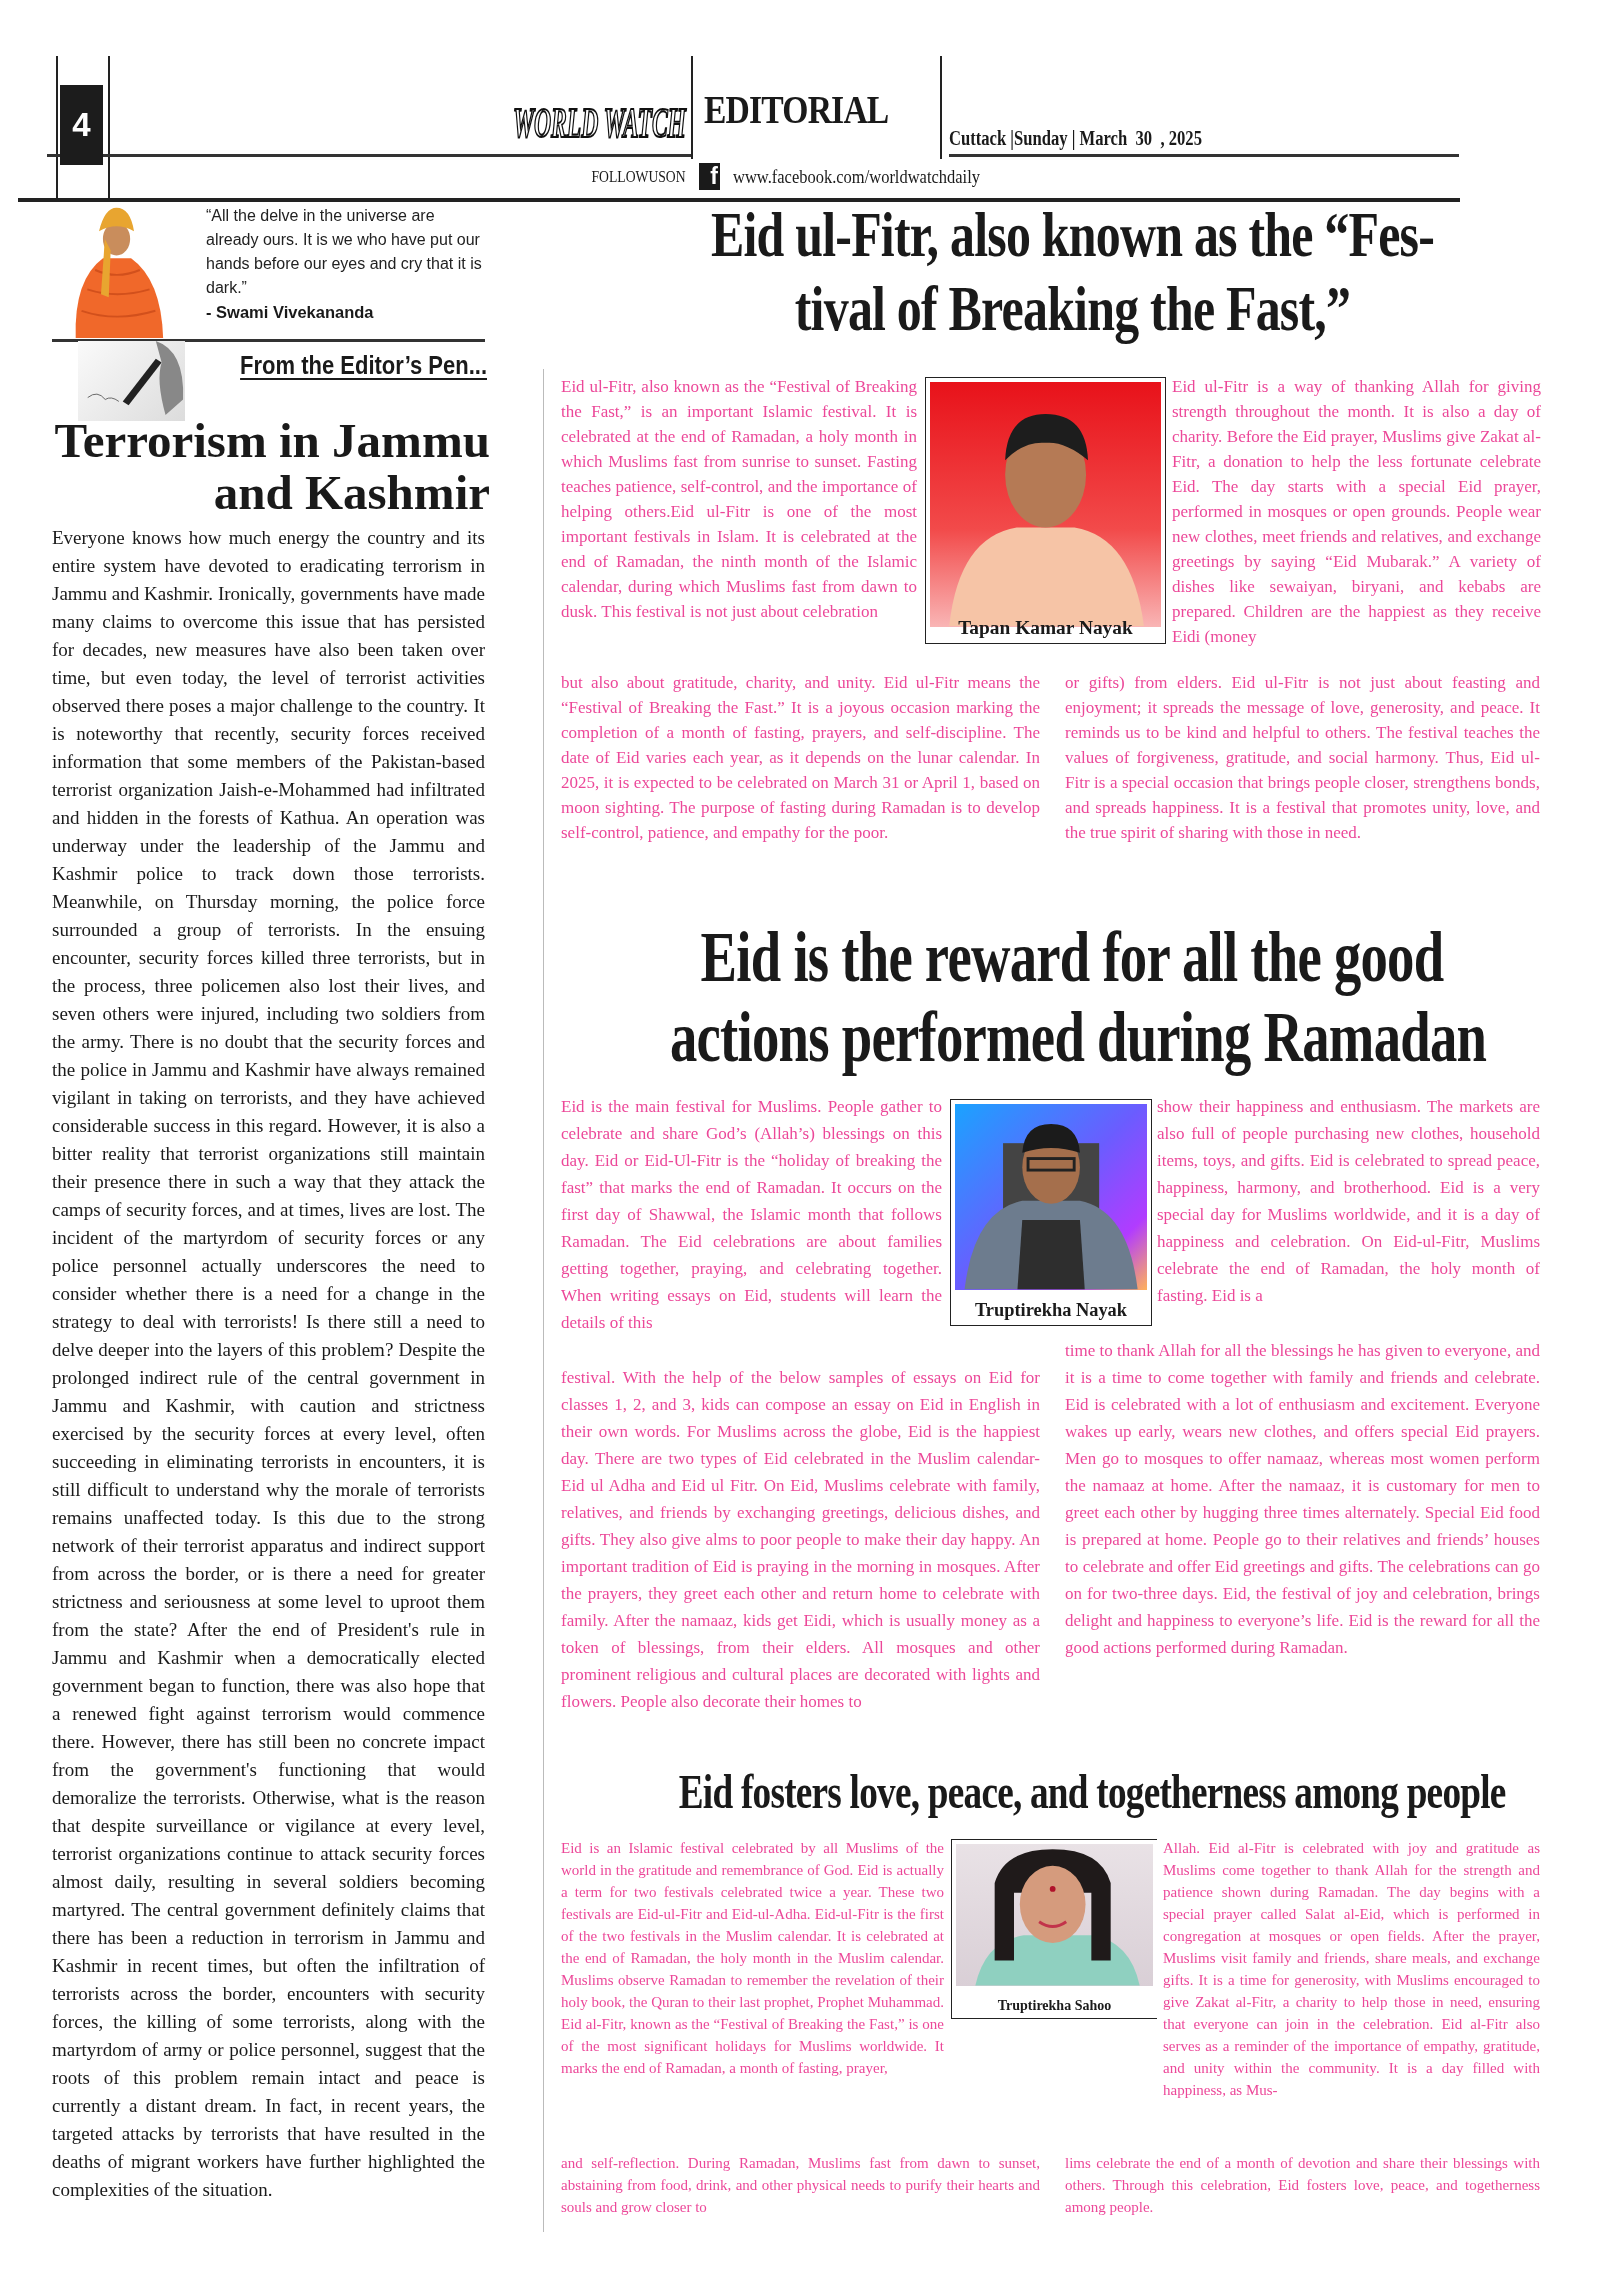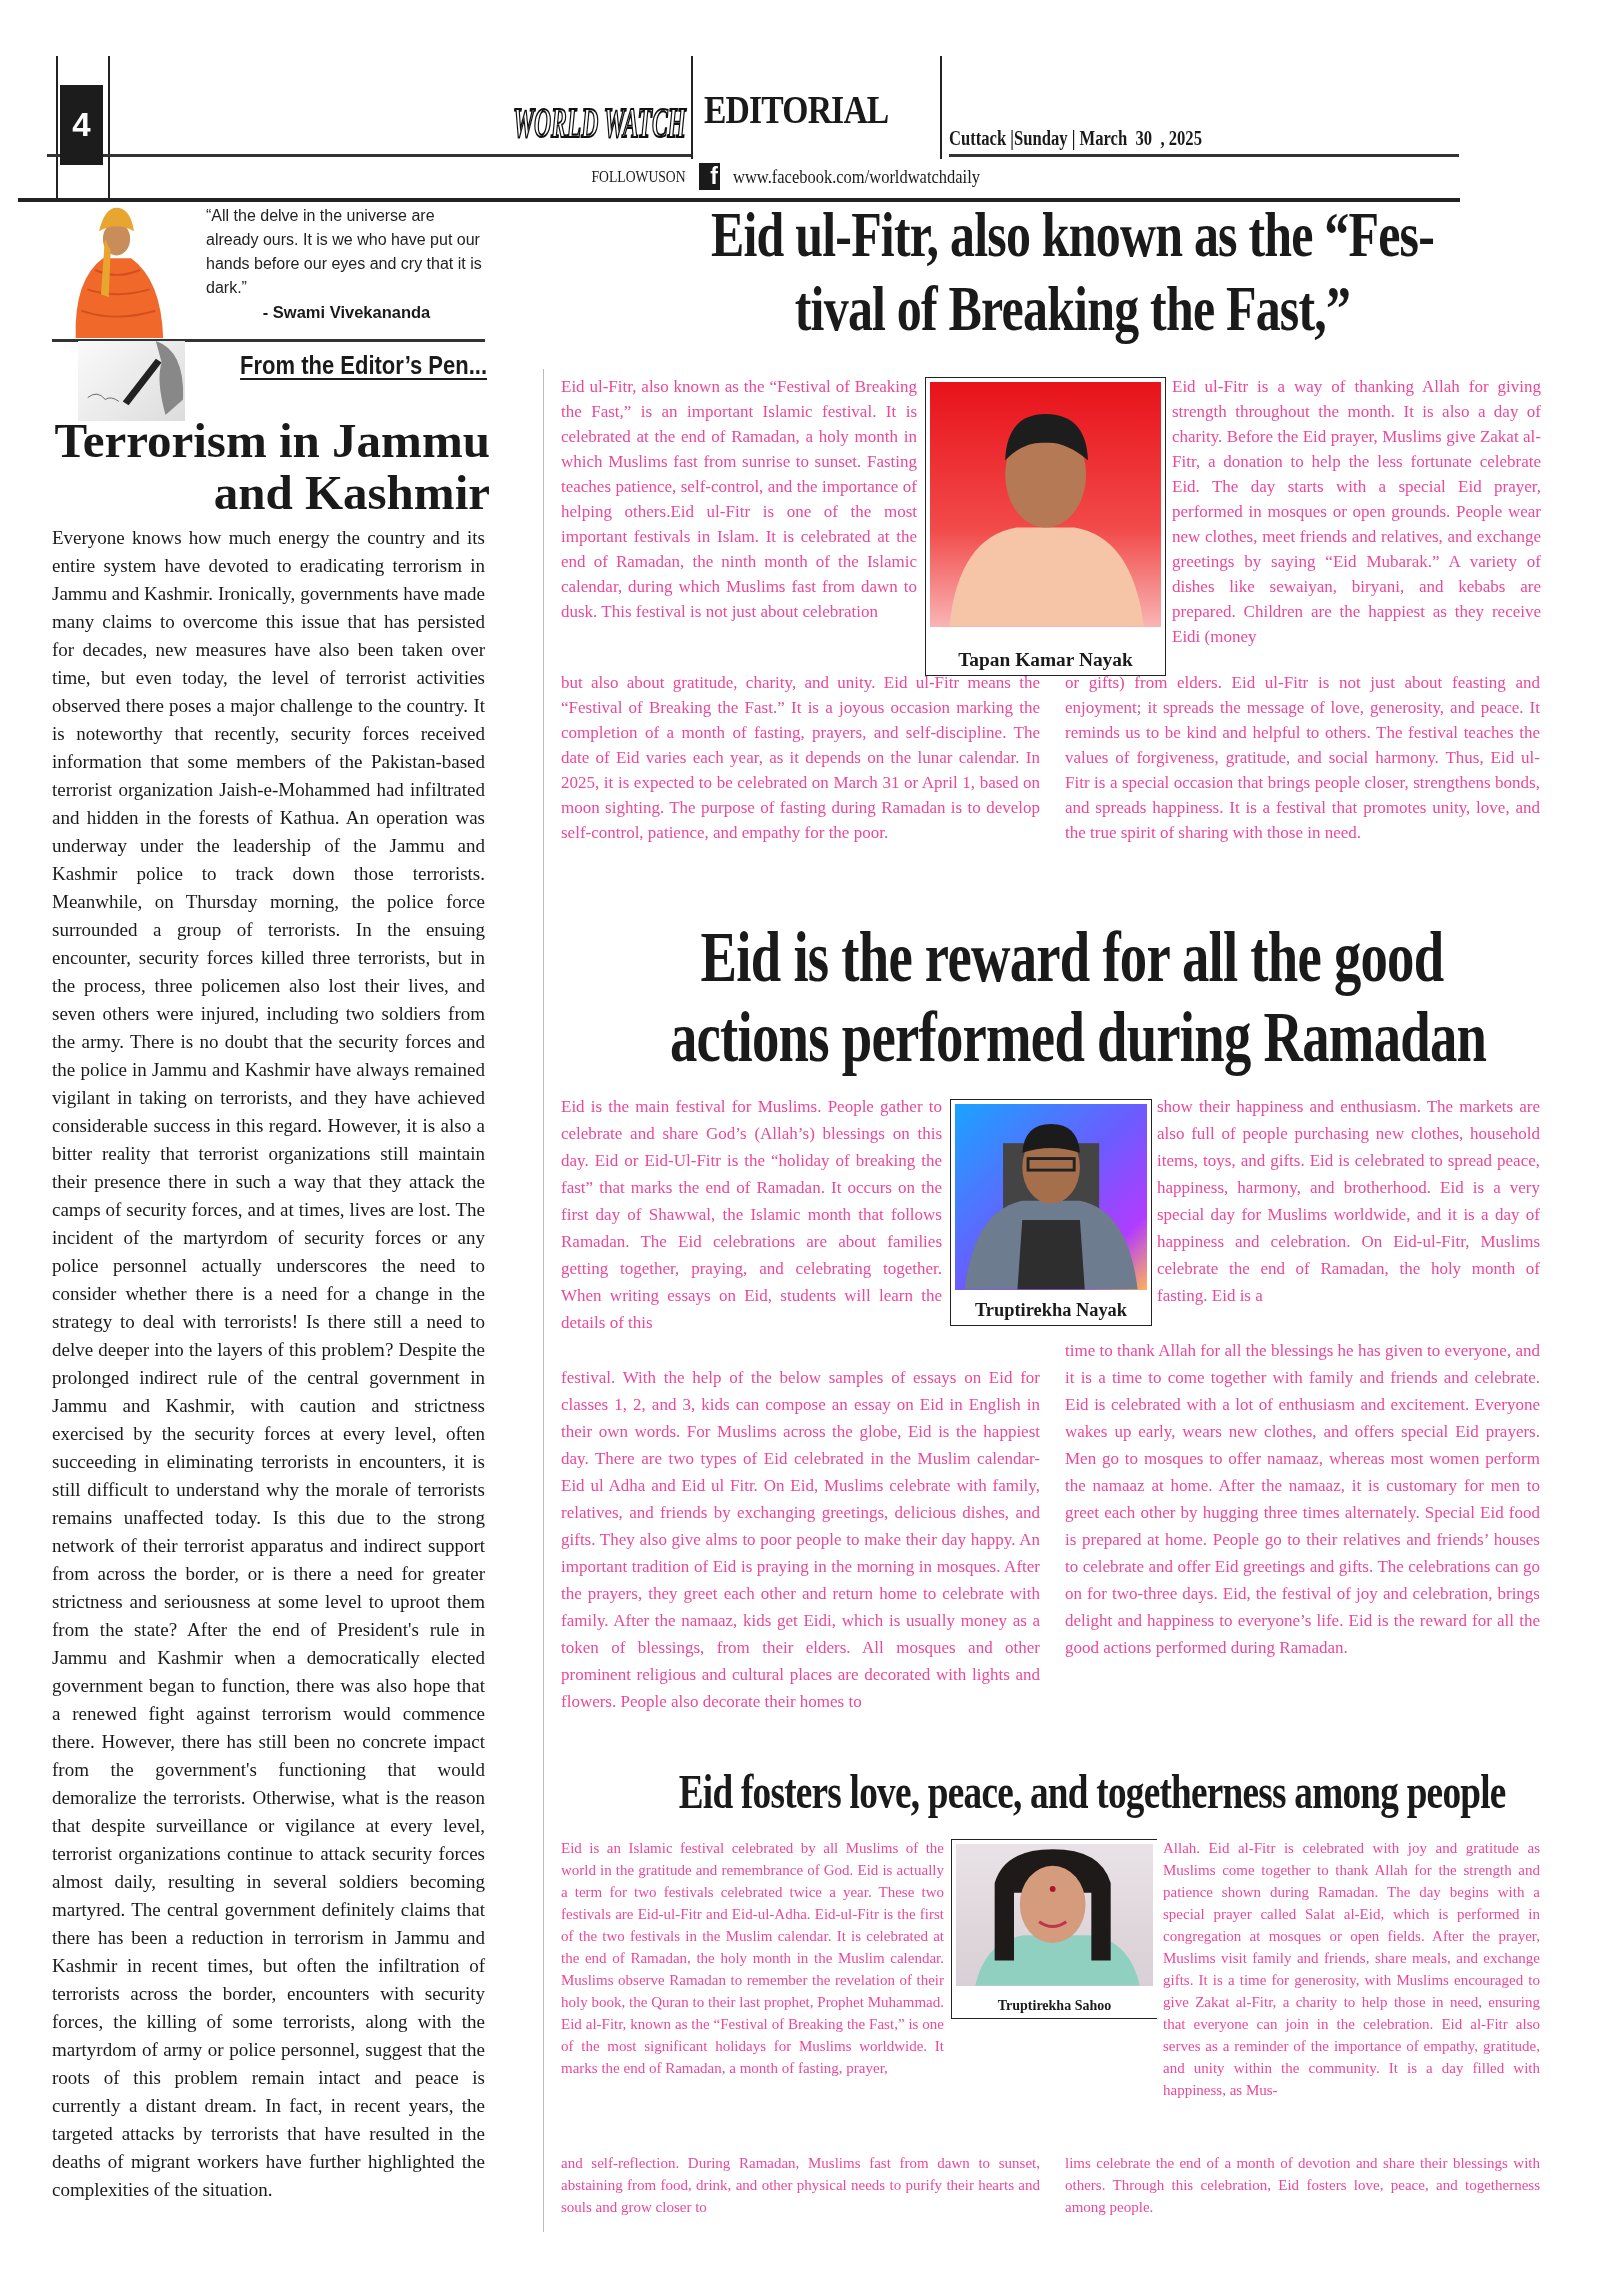--- a/index.html
+++ b/index.html
@@ -21,21 +21,21 @@
   #follow { left:565px; top:163px; display:flex; align-items:center; gap:13px; font-family:"Liberation Serif",serif;
     font-size:17.5px; }
   #follow .lbl { transform:scaleX(0.78); transform-origin:right center; display:inline-block; }
   #follow .url { transform:scaleX(0.85); transform-origin:left center; display:inline-block; font-size:19.4px; }
   .fb { width:21.3px; height:27px; background:#1a1a1a; color:#fff; font-weight:bold; font-family:"Liberation Sans",sans-serif;
     font-size:23px; display:flex; align-items:flex-end; justify-content:flex-end; padding-right:1.9px; box-sizing:border-box; }
 
   
   #swami { left:66px; top:202px; width:102px; height:136px; }
   #quote { left:206px; top:204px; width:281px; font-family:"Liberation Sans",sans-serif; font-size:16px; line-height:24px; color:#222; }
-  #quote-author { left:206px; top:303px; width:281px; text-align:center; font-family:"Liberation Sans",sans-serif;
+  #quote-author { left:206px; top:303px; width:281px; text-align:left; font-family:"Liberation Sans",sans-serif;
     font-weight:bold; font-size:16.5px; }
   #pen { left:78px; top:341px; width:107px; height:80px; background:linear-gradient(135deg,#fafafa,#dcdcdc); }
   #editors-pen { left:206px; top:351px; width:281px; text-align:right; font-family:"Liberation Sans",sans-serif;
     font-weight:bold; font-size:25px; text-decoration:underline; text-underline-offset:3.9px;
     transform:scaleX(0.88); transform-origin:right top; white-space:nowrap; }
   #edit-title { left:53px; top:415px; width:437px; text-align:right; font-family:"Liberation Serif",serif; font-weight:bold;
     font-size:49px; line-height:52px; }
   #edit-body { left:52px; top:524px; width:433px; font-family:"Liberation Serif",serif; font-size:19px; line-height:28px;
     text-align:justify; hyphens:manual; }
 
@@ -112,21 +112,21 @@
 <div class="vline" style="left:543px; top:369px; height:1863px; width:1px; background:#bbb;"></div>
 
 <div id="h1" class="abs headline">
   <div>Eid ul-Fitr, also known as the “Fes-</div>
   <div>tival of Breaking the Fast,”</div>
 </div>
 
 <div class="abs body a1" style="left:561px; top:374px; width:356px;">Eid ul-Fitr, also known as the “Festival of Breaking the Fast,” is an important Islamic festival. It is celebrated at the end of Ramadan, a holy month in which Muslims fast from sunrise to sunset. Fasting teaches patience, self-control, and the importance of helping others.Eid ul-Fitr is one of the most important festivals in Islam. It is celebrated at the end of Ramadan, the ninth month of the Islamic calendar, during which Muslims fast from dawn to dusk. This festival is not just about celebration</div>
 <div class="abs body a1" style="left:561px; top:670px; width:479px;">but also about gratitude, charity, and unity. Eid ul-Fitr means the “Festival of Breaking the Fast.” It is a joyous occasion marking the completion of a month of fasting, prayers, and self-discipline. The date of Eid varies each year, as it depends on the lunar calendar. In 2025, it is expected to be celebrated on March 31 or April 1, based on moon sighting. The purpose of fasting during Ramadan is to develop self-control, patience, and empathy for the poor.</div>
 
-<div class="photo-frame" style="left:925px; top:377px; width:241px; height:299px;">
+<div class="photo-frame" style="left:925px; top:377px; width:241px; height:267px;">
   <div class="photo" style="height:245px; background:linear-gradient(180deg,#e8121a 0%,#f24a4a 60%,#f9b5b5 100%);">
     <svg viewBox="0 0 240 252" width="100%" height="100%">
       <path d="M20 252 Q30 160 90 150 L150 150 Q210 160 222 252 Z" fill="#f6c4a6"></path>
       <ellipse cx="120" cy="95" rx="42" ry="55" fill="#b57a55"></ellipse>
       <path d="M78 80 Q80 32 120 32 Q162 32 164 80 Q140 60 120 62 Q98 60 78 80 Z" fill="#1d1d1d"></path>
     </svg>
   </div>
   <div class="caption" style="font-size:19.4px;">Tapan Kamar Nayak</div>
 </div>
 

